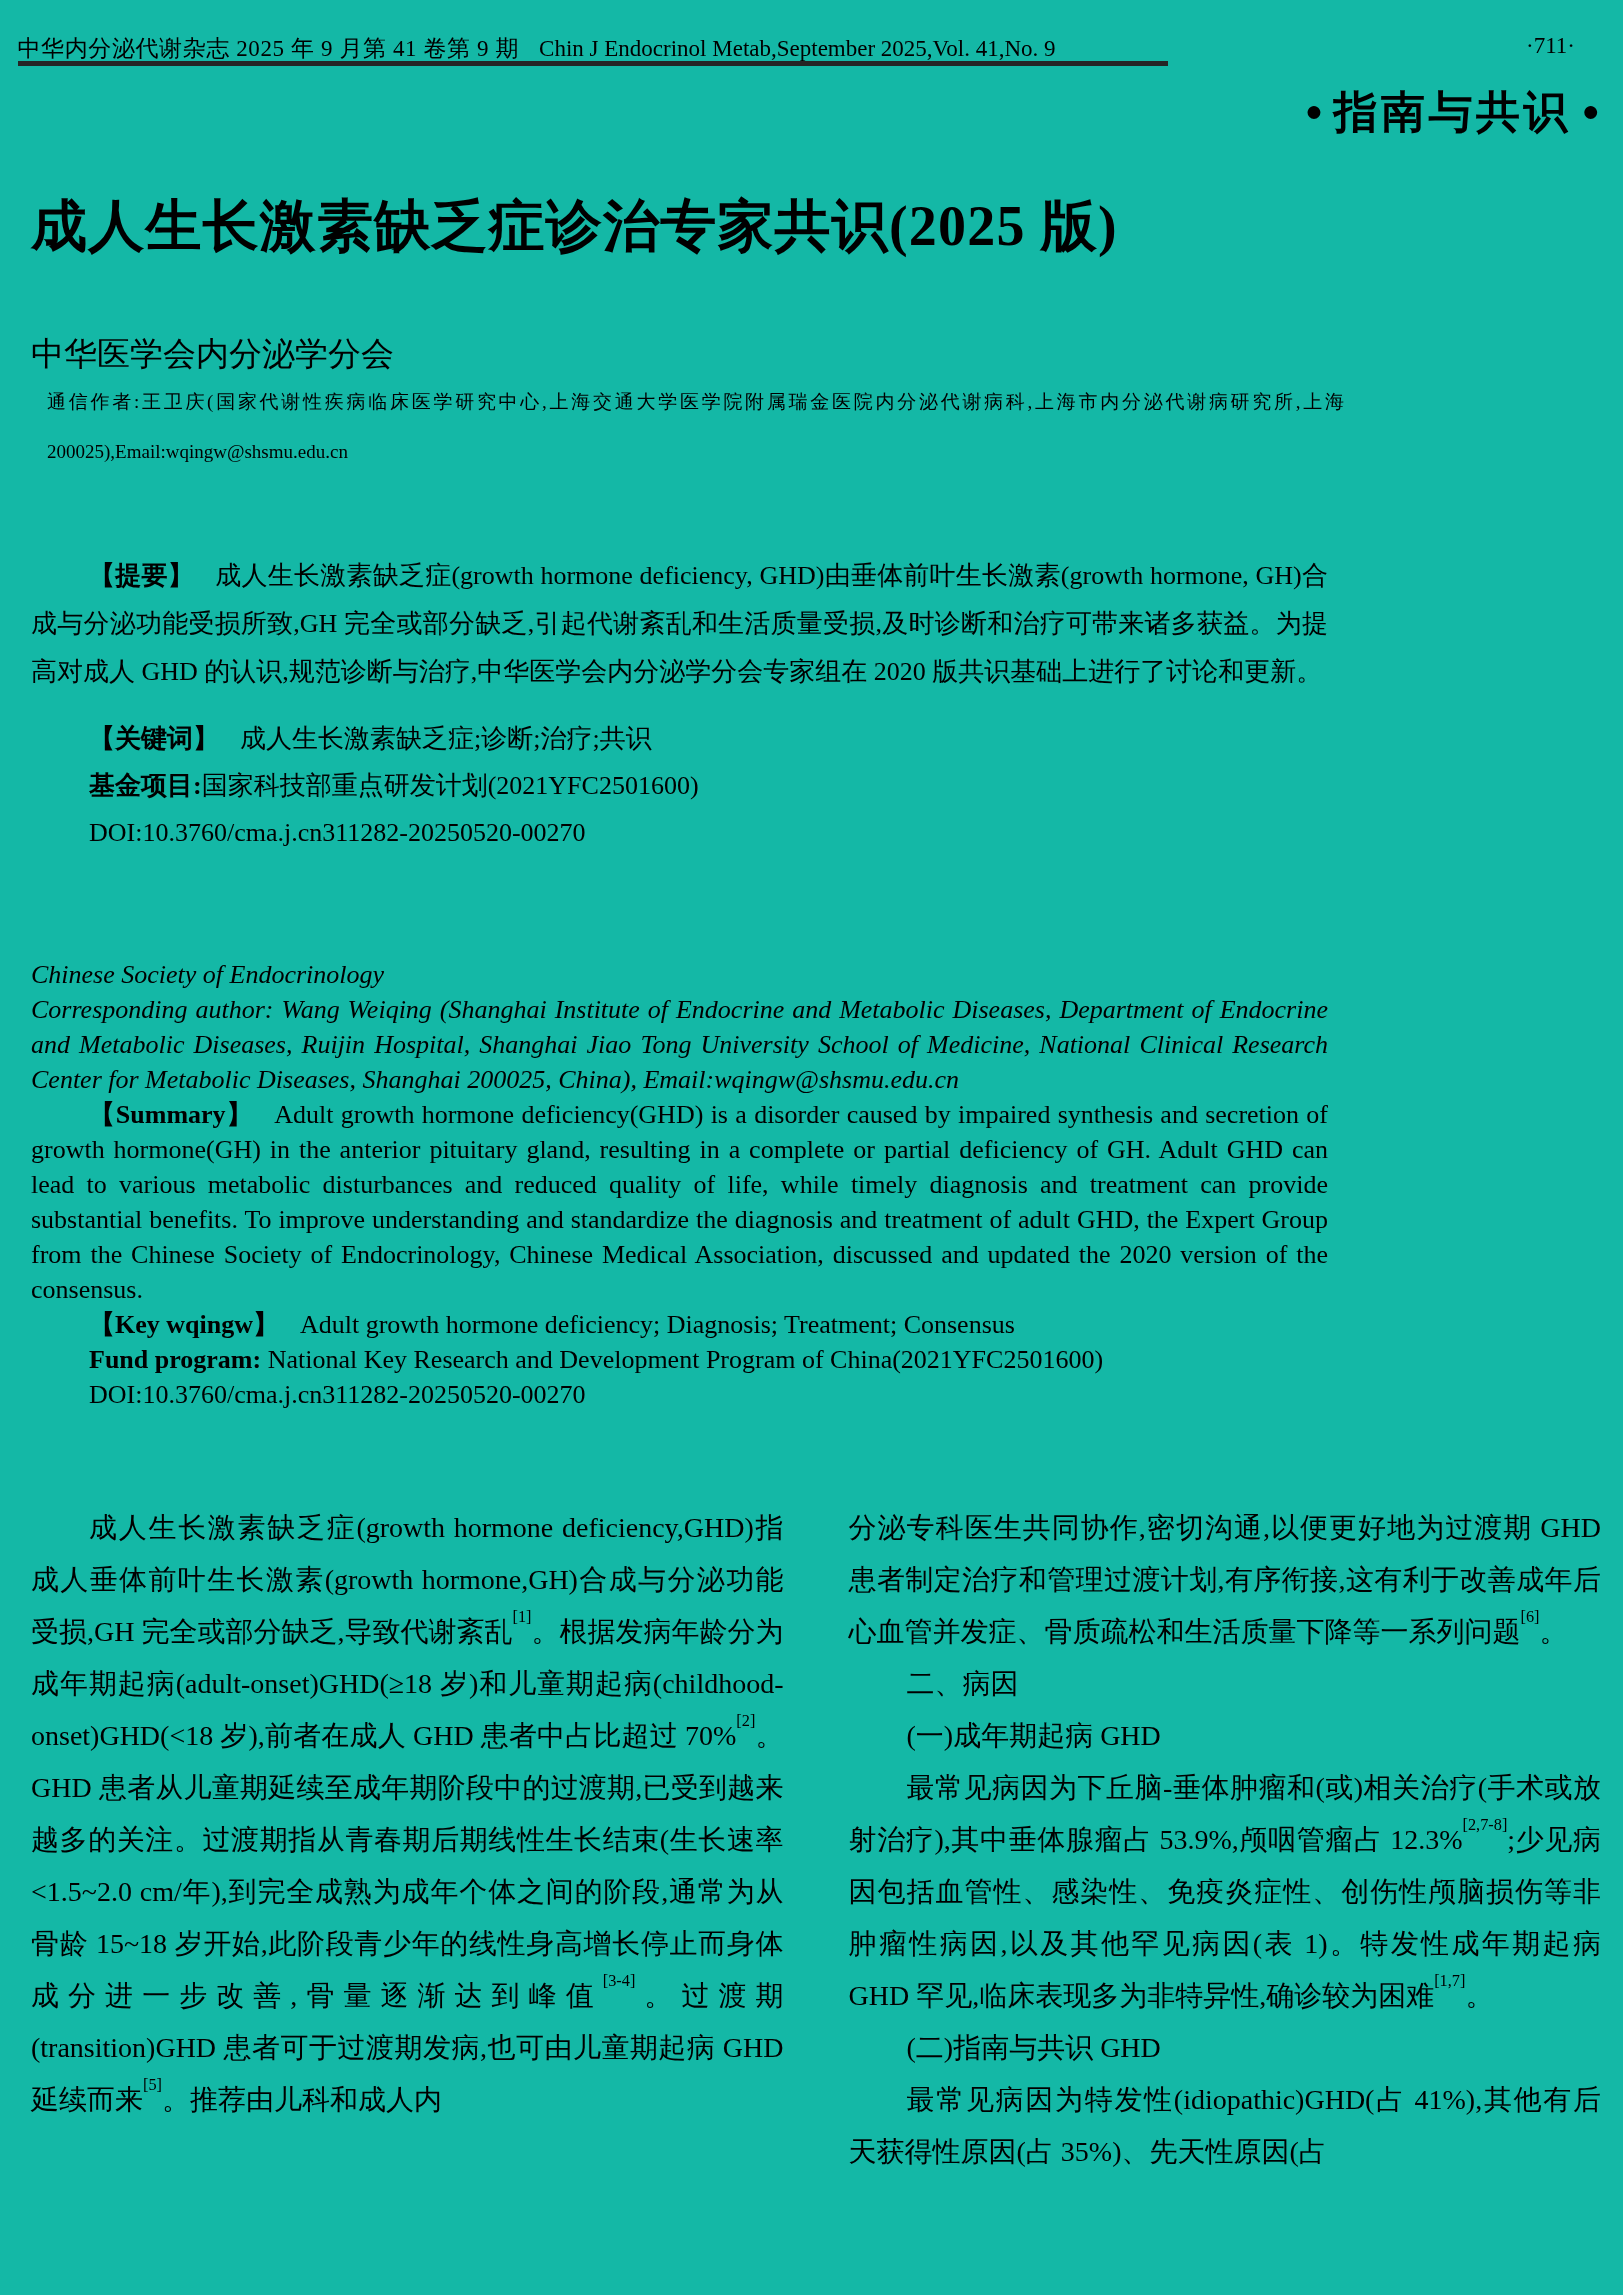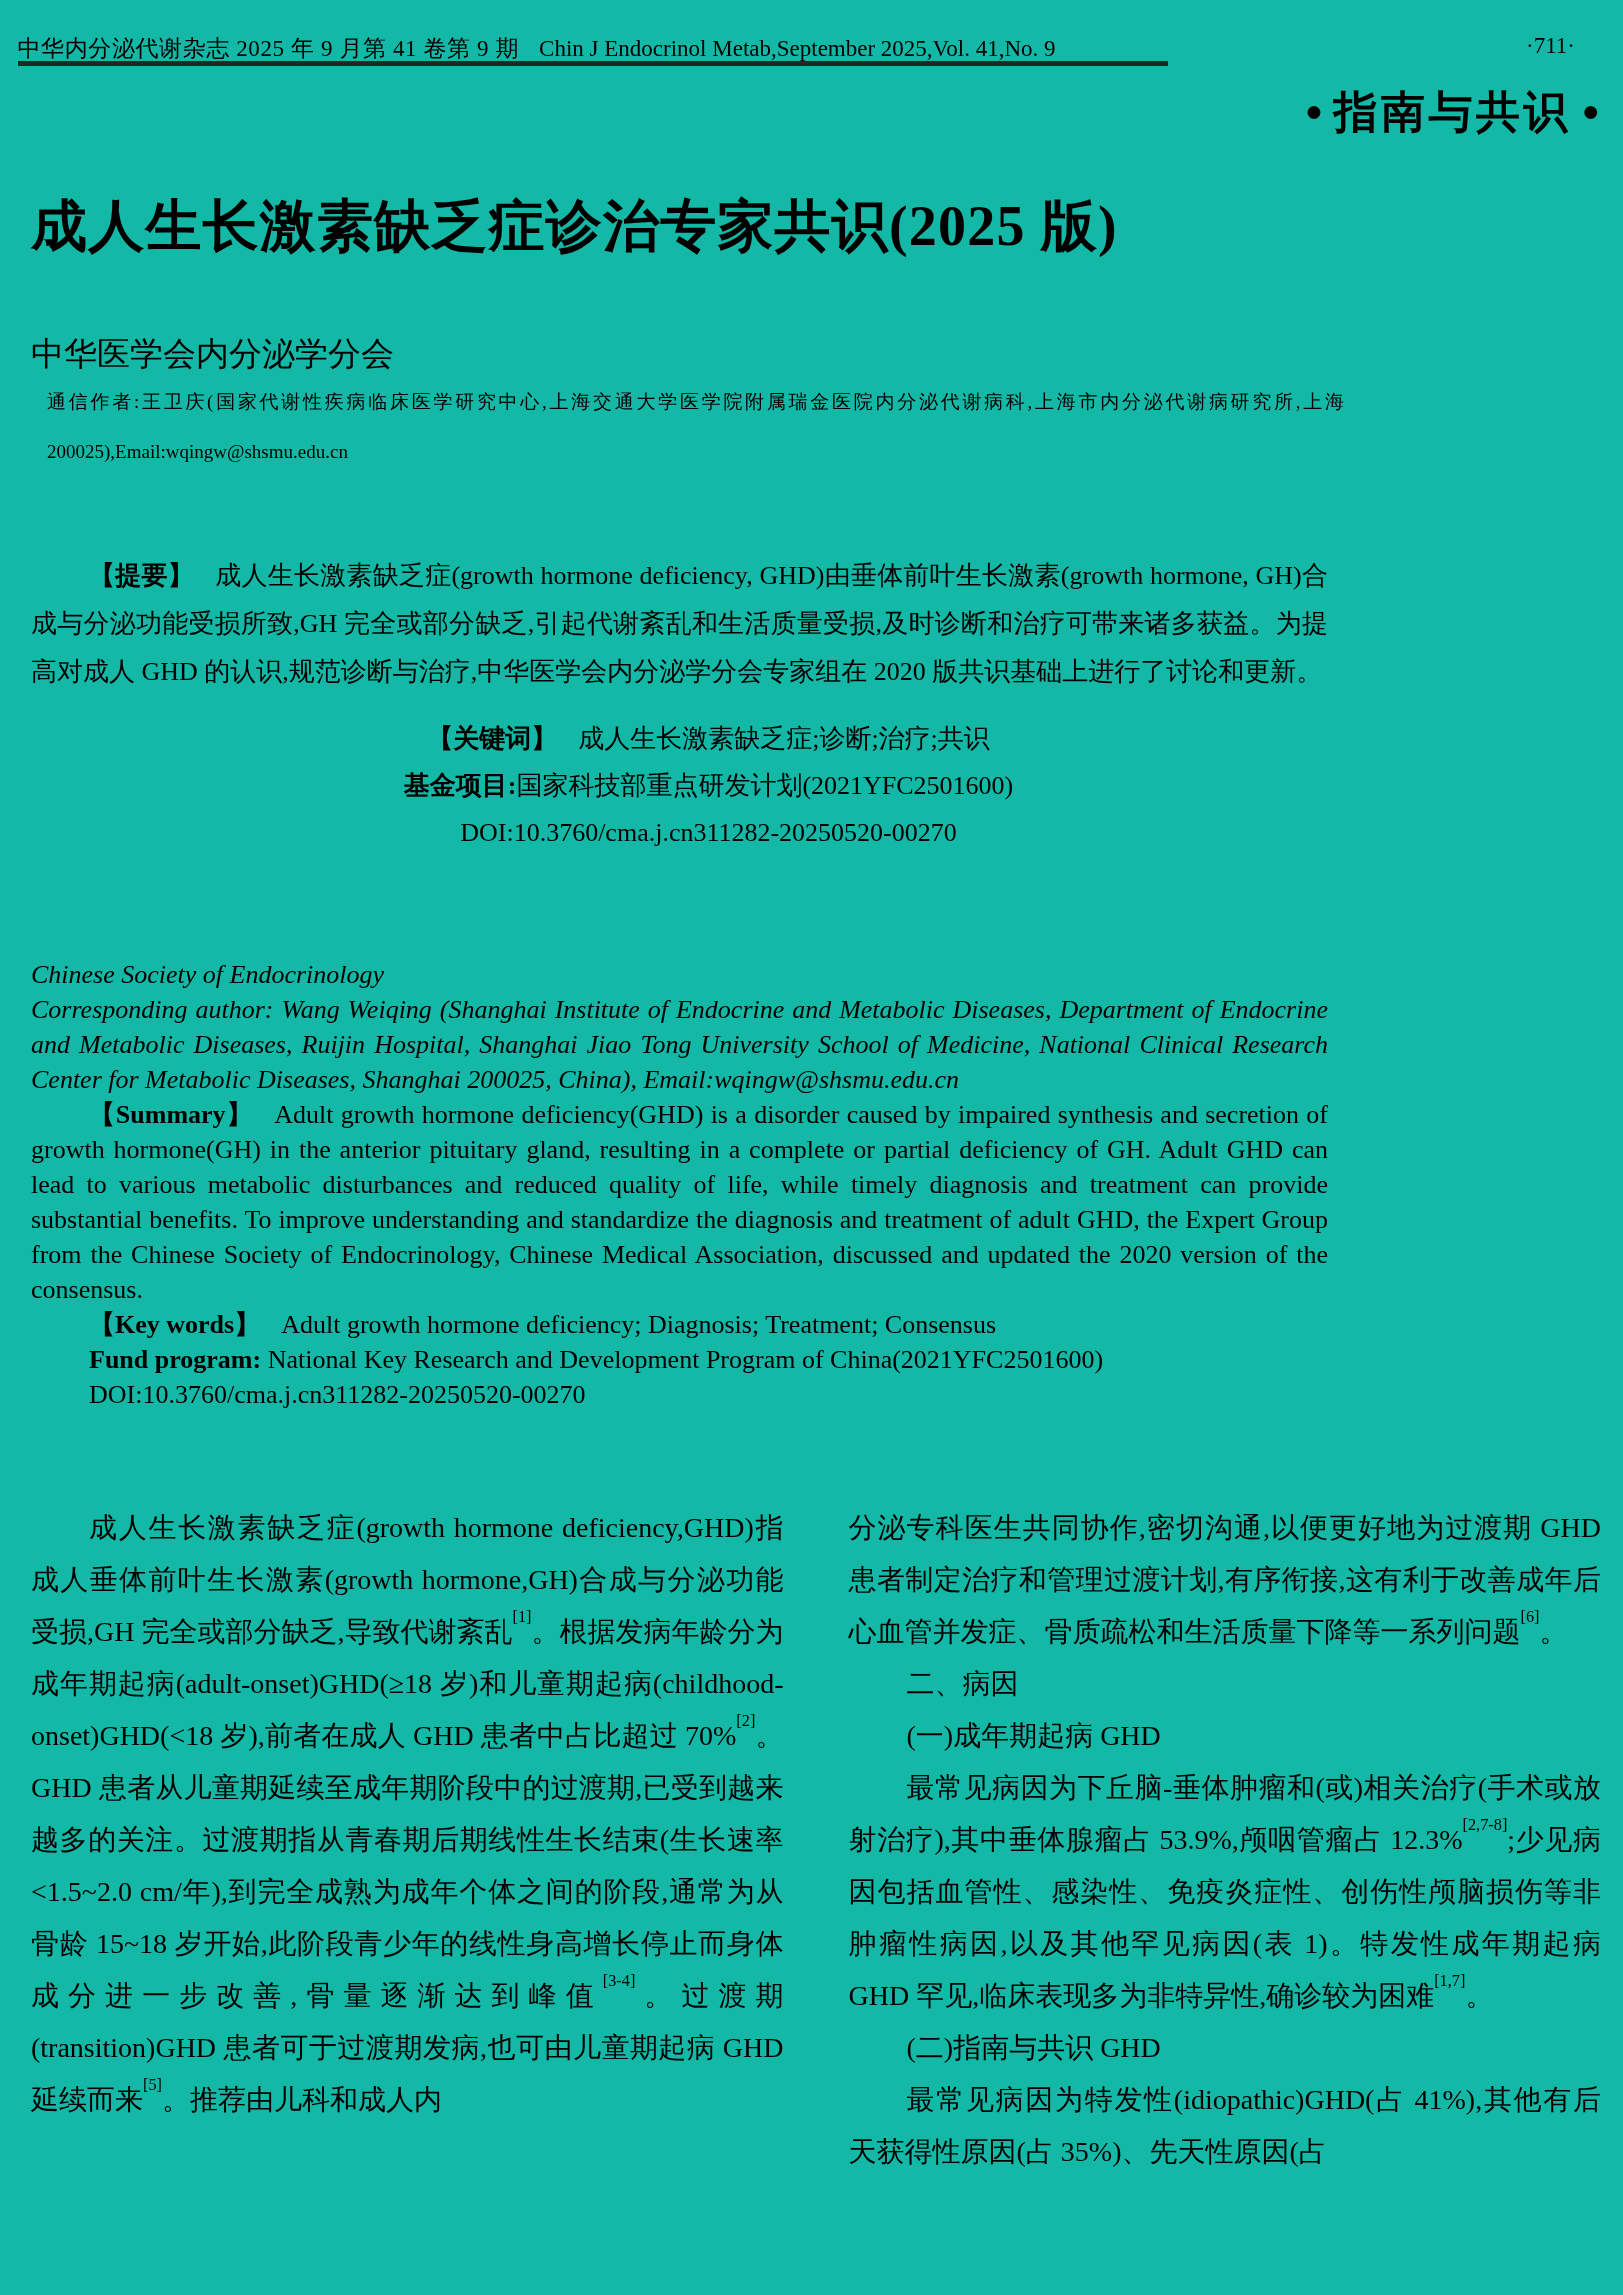--- a/index.html
+++ b/index.html
@@ -27,21 +27,21 @@
     font-size:56px; font-weight:700; letter-spacing:1.2px; margin:0; line-height:76px;}
   .affiliation{position:absolute; top:332px; left:31px; font-size:33px;}
   .correspondence{position:absolute; top:361px; left:31px; width:1297px;
     font-size:19px; line-height:50px; text-align:justify; margin:16px;}
   
   .cn-abstract{position:absolute; top:552px; left:31px; width:1297px;
     font-size:26px; line-height:48px; text-align:justify;}
   .cn-abstract p{margin:0;}
   .cn-abstract .abs-p{text-indent:58px;}
   .cn-abstract .meta-line{margin-top:18.6px; line-height:47px; padding-left:58px;
-    text-indent:0; text-align:center;}
+    text-indent:0; text-align:left;}
   .cn-abstract .meta-line.tight{margin-top:0;}
   .lbl{font-weight:700;}
   .lbl-gap{display:inline-block; width:21px;}
   
   .en-block{position:absolute; top:957px; left:31px; width:1297px;
     font-size:26px; line-height:35px; text-align:justify;}
   .en-block p{margin:0;}
   .en-title{font-weight:700; font-size:26px;}
   .italic{font-style:italic;}
   .en-summary{text-indent:58px;}
@@ -79,21 +79,21 @@
     <p class="abs-p"><span class="lbl">【提要】</span><span class="lbl-gap"></span><span>成人生长激素缺乏症(growth hormone deficiency, GHD)由垂体前叶生长激素(growth hormone, GH)合成与分泌功能受损所致,GH 完全或部分缺乏,引起代谢紊乱和生活质量受损,及时诊断和治疗可带来诸多获益。为提高对成人 GHD 的认识,规范诊断与治疗,中华医学会内分泌学分会专家组在 2020 版共识基础上进行了讨论和更新。</span></p>
     <p class="meta-line"><span class="lbl">【关键词】</span><span class="lbl-gap"></span><span>成人生长激素缺乏症;诊断;治疗;共识</span></p>
     <p class="meta-line tight"><span class="lbl">基金项目:</span><span>国家科技部重点研发计划(2021YFC2501600)</span></p>
     <p class="meta-line tight">DOI:10.3760/cma.j.cn311282-20250520-00270</p>
   </div>
 
   <div class="en-block">
     <p class="italic">Chinese Society of Endocrinology</p>
     <p class="italic">Corresponding author: Wang Weiqing (Shanghai Institute of Endocrine and Metabolic Diseases, Department of Endocrine and Metabolic Diseases, Ruijin Hospital, Shanghai Jiao Tong University School of Medicine, National Clinical Research Center for Metabolic Diseases, Shanghai 200025, China), Email:wqingw@shsmu.edu.cn</p>
     <p class="en-summary"><span class="lbl">【Summary】</span><span class="lbl-gap"></span><span>Adult growth hormone deficiency(GHD) is a disorder caused by impaired synthesis and secretion of growth hormone(GH) in the anterior pituitary gland, resulting in a complete or partial deficiency of GH. Adult GHD can lead to various metabolic disturbances and reduced quality of life, while timely diagnosis and treatment can provide substantial benefits. To improve understanding and standardize the diagnosis and treatment of adult GHD, the Expert Group from the Chinese Society of Endocrinology, Chinese Medical Association, discussed and updated the 2020 version of the consensus.</span></p>
-    <p class="en-meta"><span class="lbl">【Key words】</span><span class="lbl-gap"></span><span>Adult growth hormone deficiency; Diagnosis; Treatment; Consensus</span></p>
+    <p class="en-meta"><span class="lbl">【Key wqingw】</span><span class="lbl-gap"></span><span>Adult growth hormone deficiency; Diagnosis; Treatment; Consensus</span></p>
     <p class="en-meta"><span class="lbl">Fund program:</span><span> </span><span>National Key Research and Development Program of China(2021YFC2501600)</span></p>
     <p class="en-meta">DOI:10.3760/cma.j.cn311282-20250520-00270</p>
   </div>
 
   <div class="body-columns">
     <div class="col">
       <p class="para">成人生长激素缺乏症(growth hormone deficiency,GHD)指成人垂体前叶生长激素(growth hormone,GH)合成与分泌功能受损,GH 完全或部分缺乏,导致代谢紊乱<sup class="ref">[1]</sup>。根据发病年龄分为成年期起病(adult-onset)GHD(≥18 岁)和儿童期起病(childhood-onset)GHD(&lt;18 岁),前者在成人 GHD 患者中占比超过 70%<sup class="ref">[2]</sup>。GHD 患者从儿童期延续至成年期阶段中的过渡期,已受到越来越多的关注。过渡期指从青春期后期线性生长结束(生长速率&lt;1.5~2.0 cm/年),到完全成熟为成年个体之间的阶段,通常为从骨龄 15~18 岁开始,此阶段青少年的线性身高增长停止而身体成分进一步改善,骨量逐渐达到峰值<sup class="ref">[3-4]</sup>。过渡期(transition)GHD 患者可于过渡期发病,也可由儿童期起病 GHD 延续而来<sup class="ref">[5]</sup>。推荐由儿科和成人内</p>
     </div>
     <div class="col">
       <p class="para cont">分泌专科医生共同协作,密切沟通,以便更好地为过渡期 GHD 患者制定治疗和管理过渡计划,有序衔接,这有利于改善成年后心血管并发症、骨质疏松和生活质量下降等一系列问题<sup class="ref">[6]</sup>。</p>

